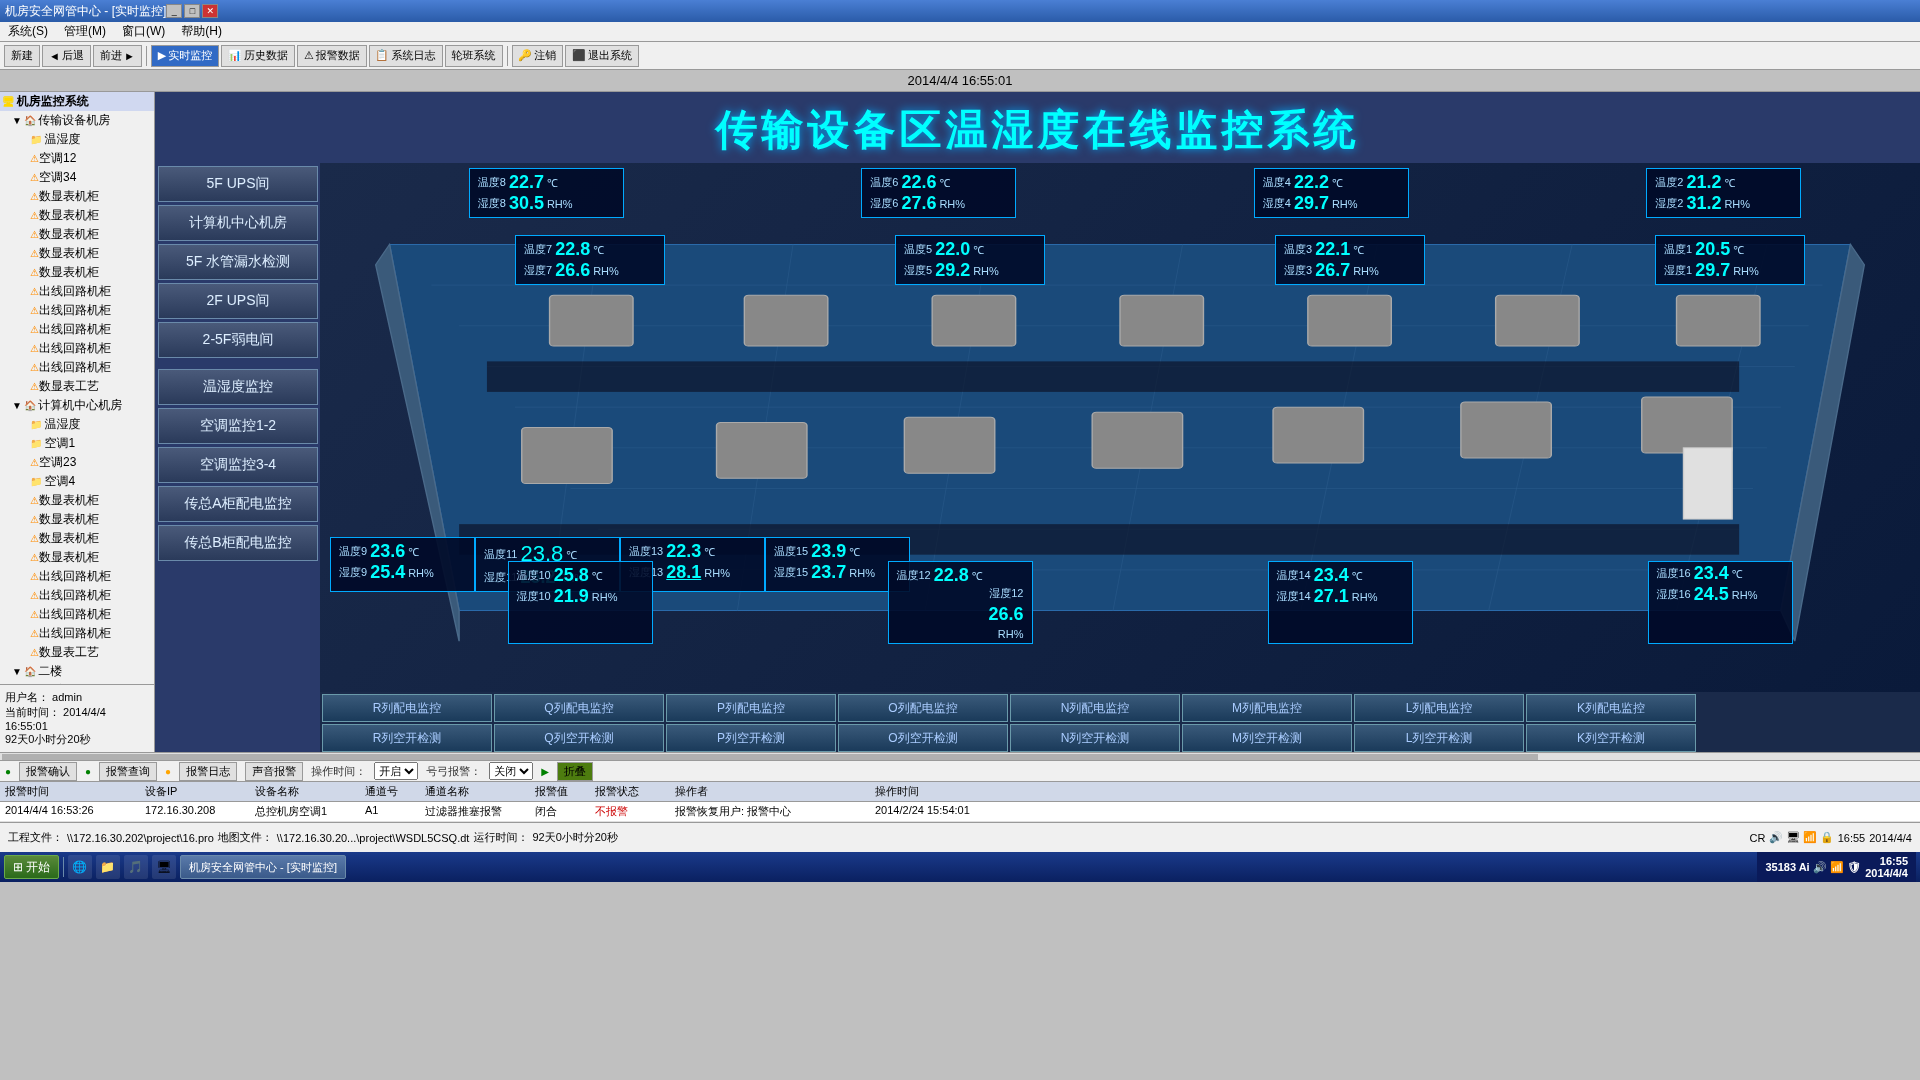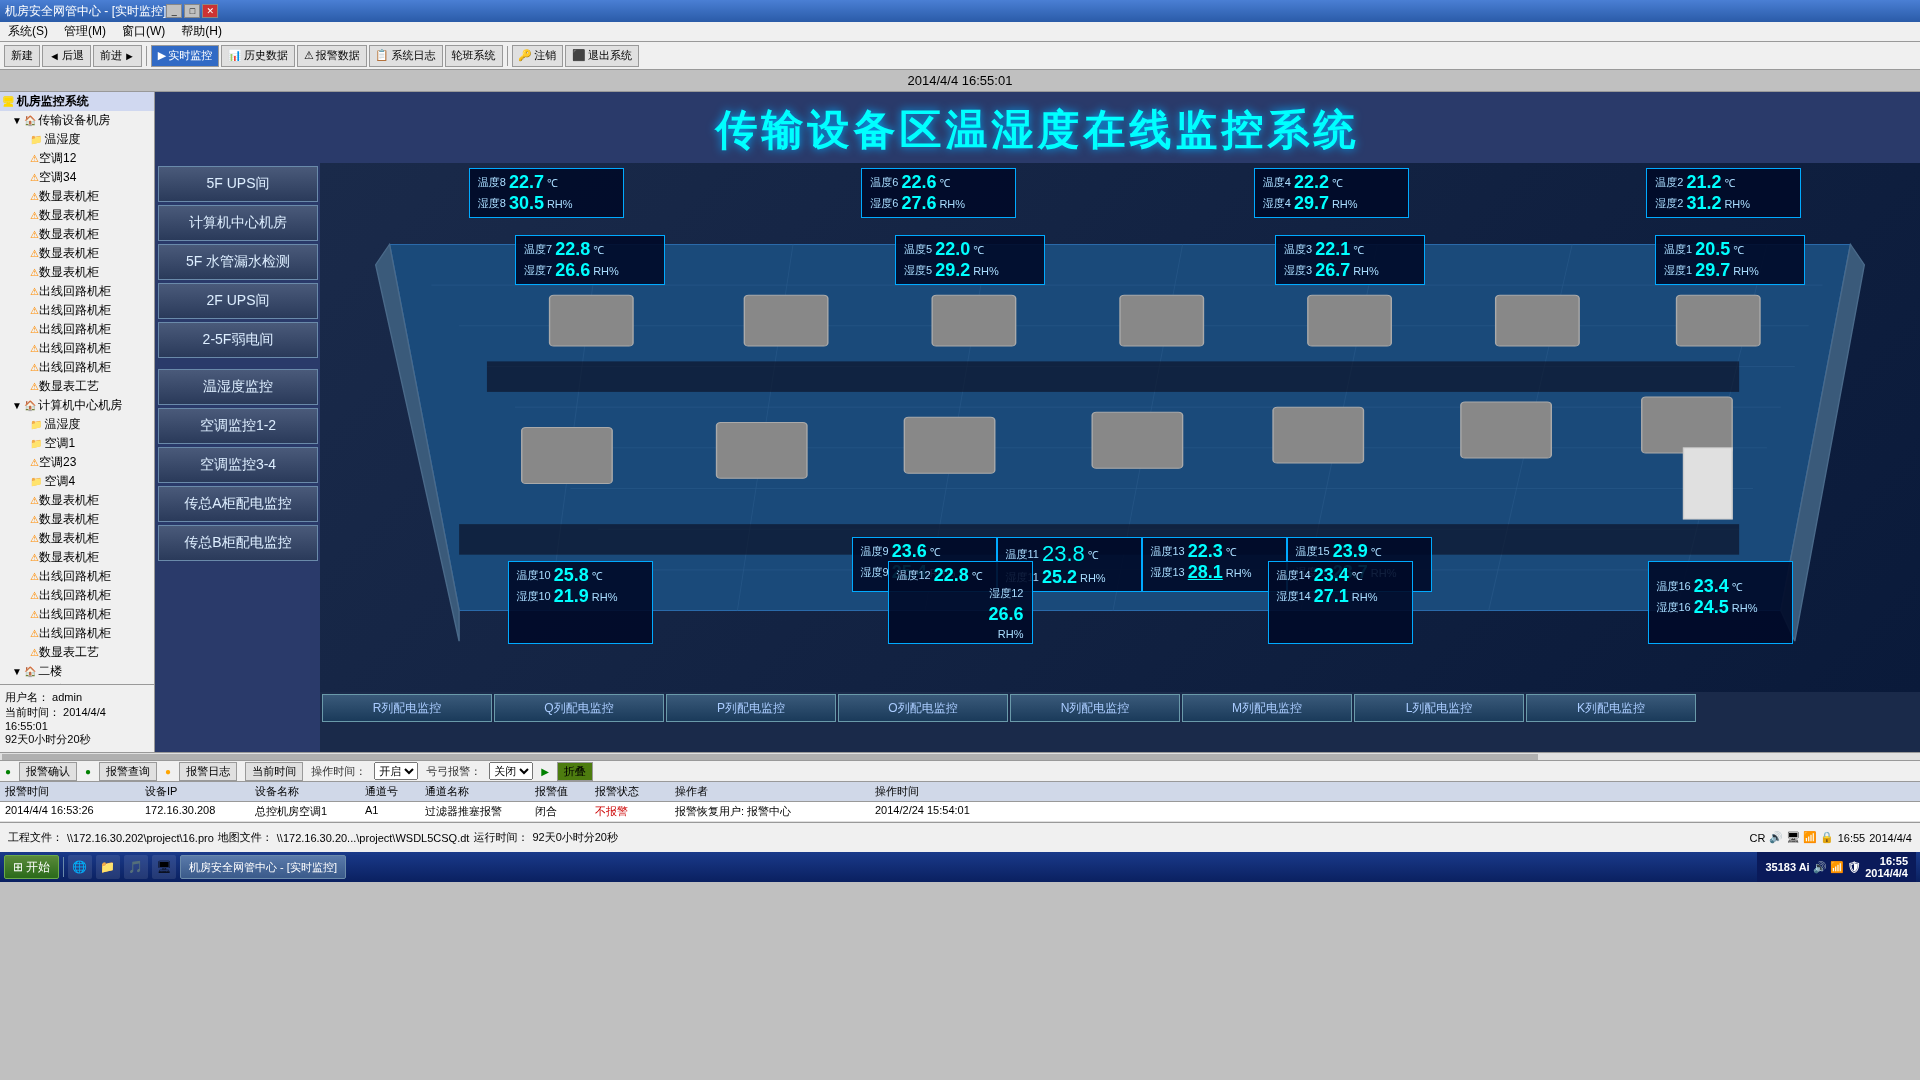--- a/index.html
+++ b/index.html
@@ -431,21 +431,21 @@
             </div>
             <div style="display:flex;align-items:center;gap:3px;">
               <span style="color:#aaddff;font-size:11px;">湿度1</span>
               <span style="color:#00ffff;font-size:18px;font-weight:bold;">29.7</span>
               <span style="color:#aaddff;font-size:11px;">RH%</span>
             </div>
           </div>
         </div>
 
         
-        <div style="position:absolute; bottom:100px; left:0; right:0; display:flex; justify-content:center; padding:0 10px;margin-left:43px;">
+        <div style="position:absolute; bottom:100px; left:0; right:0; display:flex; justify-content:flex-start; padding:0 10px;">
           <div style="background:rgba(0,10,40,0.9);border:1px solid #00aaff;padding:3px 8px;min-width:145px;">
             <div style="display:flex;align-items:center;gap:3px;">
               <span style="color:#aaddff;font-size:11px;">温度9</span>
               <span style="color:#00ffff;font-size:18px;font-weight:bold;">23.6</span>
               <span style="color:#aaddff;font-size:11px;">℃</span>
             </div>
             <div style="display:flex;align-items:center;gap:3px;">
               <span style="color:#aaddff;font-size:11px;">湿度9</span>
               <span style="color:#00ffff;font-size:18px;font-weight:bold;">25.4</span>
               <span style="color:#aaddff;font-size:11px;">RH%</span>
@@ -520,21 +520,21 @@
               <span style="color:#aaddff;font-size:11px;">温度14</span>
               <span style="color:#00ffff;font-size:18px;font-weight:bold;">23.4</span>
               <span style="color:#aaddff;font-size:11px;">℃</span>
             </div>
             <div style="display:flex;align-items:center;gap:3px;">
               <span style="color:#aaddff;font-size:11px;">湿度14</span>
               <span style="color:#00ffff;font-size:18px;font-weight:bold;">27.1</span>
               <span style="color:#aaddff;font-size:11px;">RH%</span>
             </div>
           </div>
-          <div style="background:rgba(0,10,40,0.9);border:1px solid #00aaff;padding:14px 8px;min-width:145px;text-align:right;">
+          <div style="background:rgba(0,10,40,0.9);border:1px solid #00aaff;padding:1px 8px;min-width:145px;text-align:right;">
             <div style="display:flex;align-items:center;gap:3px;">
               <span style="color:#aaddff;font-size:11px;">温度16</span>
               <span style="color:#00ffff;font-size:18px;font-weight:bold;">23.4</span>
               <span style="color:#aaddff;font-size:11px;">℃</span>
             </div>
             <div style="display:flex;align-items:center;gap:3px;">
               <span style="color:#aaddff;font-size:11px;">湿度16</span>
               <span style="color:#00ffff;font-size:18px;font-weight:bold;">24.5</span>
               <span style="color:#aaddff;font-size:11px;">RH%</span>
             </div>
@@ -549,39 +549,49 @@
           <button class="bottom-btn">R列配电监控</button>
           <button class="bottom-btn">Q列配电监控</button>
           <button class="bottom-btn">P列配电监控</button>
           <button class="bottom-btn">O列配电监控</button>
           <button class="bottom-btn">N列配电监控</button>
           <button class="bottom-btn">M列配电监控</button>
           <button class="bottom-btn">L列配电监控</button>
           <button class="bottom-btn">K列配电监控</button>
         </div>
 
+        <div style="display:flex; gap:2px; flex:1;">
+          <button class="bottom-btn">R列空开检测</button>
+          <button class="bottom-btn">Q列空开检测</button>
+          <button class="bottom-btn">P列空开检测</button>
+          <button class="bottom-btn">O列空开检测</button>
+          <button class="bottom-btn">N列空开检测</button>
+          <button class="bottom-btn">M列空开检测</button>
+          <button class="bottom-btn">L列空开检测</button>
+          <button class="bottom-btn">K列空开检测</button>
+        </div>
       </div>
 
     </div>
 
   </div>
 </div>
 
 <div style="height:8px; background:#e0e0e0; border-top:1px solid #999;">
   <div style="width:80%; height:6px; background:#b0b0b0; margin:1px 2px;"></div>
 </div>
 
 <div style="background:#f0f0f0; height:22px; display:flex; align-items:center; padding:0 5px; gap:8px; border-bottom:1px solid #999; border-top:1px solid #999;">
   <span style="color:green;font-size:10px;">●</span>
   <button style="padding:1px 6px;font-size:11px;background:#e0e0e0;border:1px solid #999;cursor:pointer;">报警确认</button>
   <span style="color:green;font-size:10px;">●</span>
   <button style="padding:1px 6px;font-size:11px;background:#e0e0e0;border:1px solid #999;cursor:pointer;">报警查询</button>
   <span style="color:orange;font-size:10px;">●</span>
   <button style="padding:1px 6px;font-size:11px;background:#e0e0e0;border:1px solid #999;cursor:pointer;">报警日志</button>
-  <button style="padding:1px 6px;font-size:11px;background:#e0e0e0;border:1px solid #999;cursor:pointer;">当前时间</button>
+  <button style="padding:1px 6px;font-size:11px;background:#e0e0e0;border:1px solid #999;cursor:pointer;">声音报警</button>
   <span style="color:#333;font-size:11px;">操作时间：</span>
   <select style="font-size:11px;height:18px;">
     <option>开启</option>
     <option>关闭</option>
   </select>
   <span style="color:#333;font-size:11px;">号弓报警：</span>
   <select style="font-size:11px;height:18px;">
     <option>关闭</option>
     <option>开启</option>
   </select>

